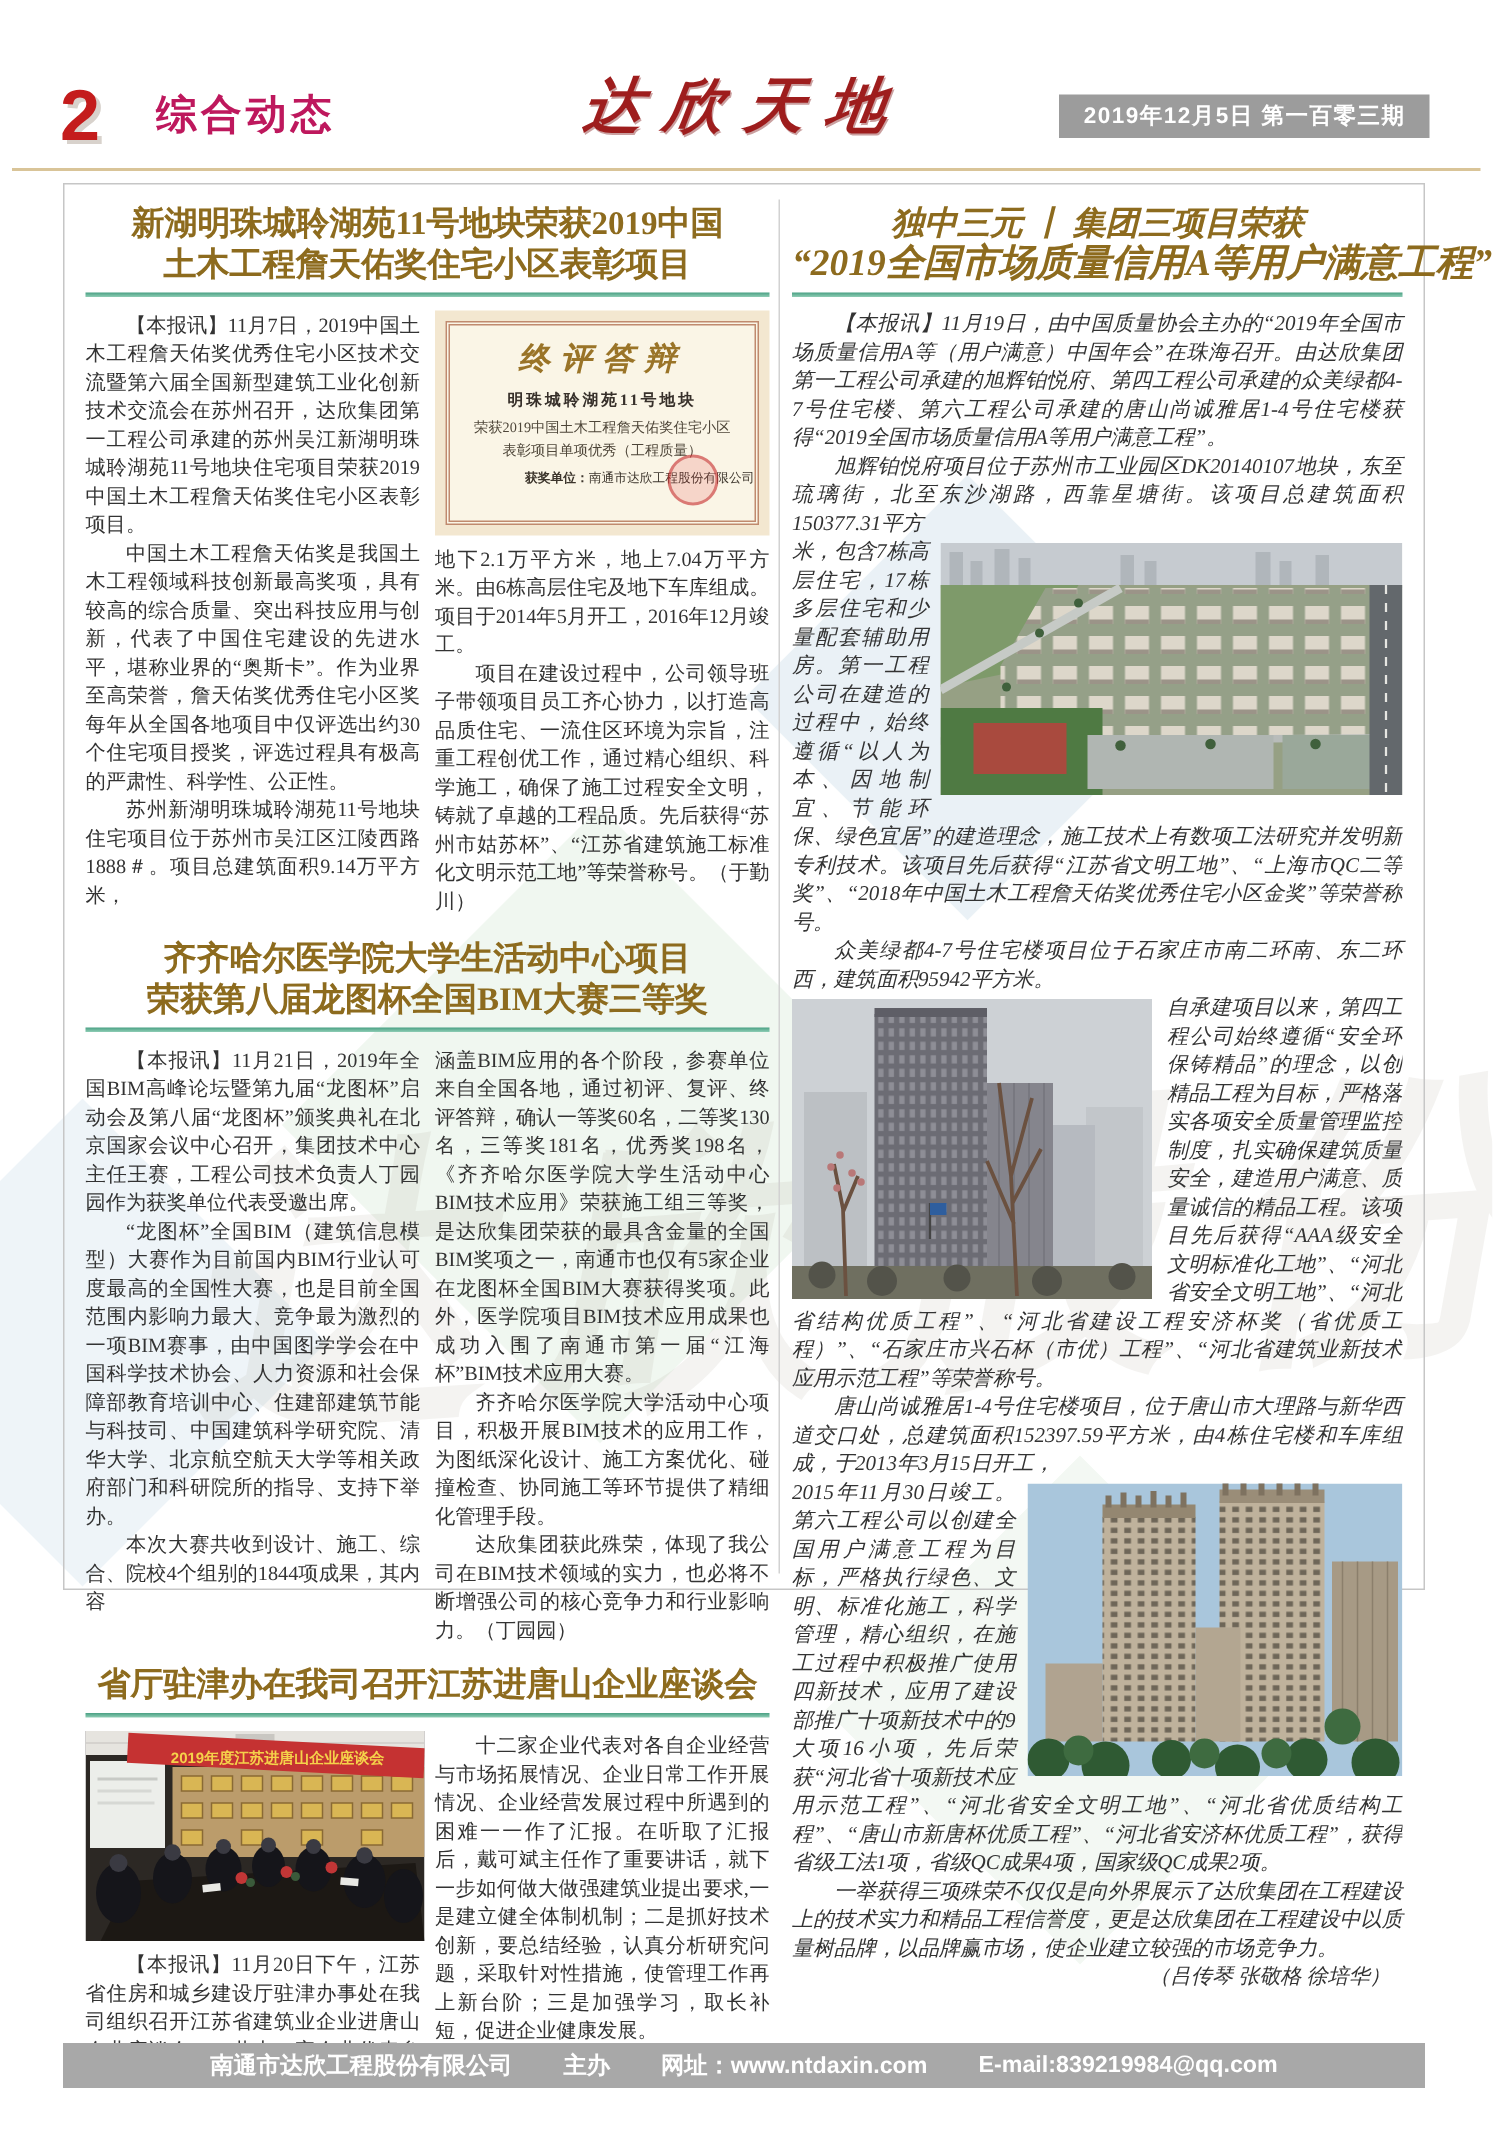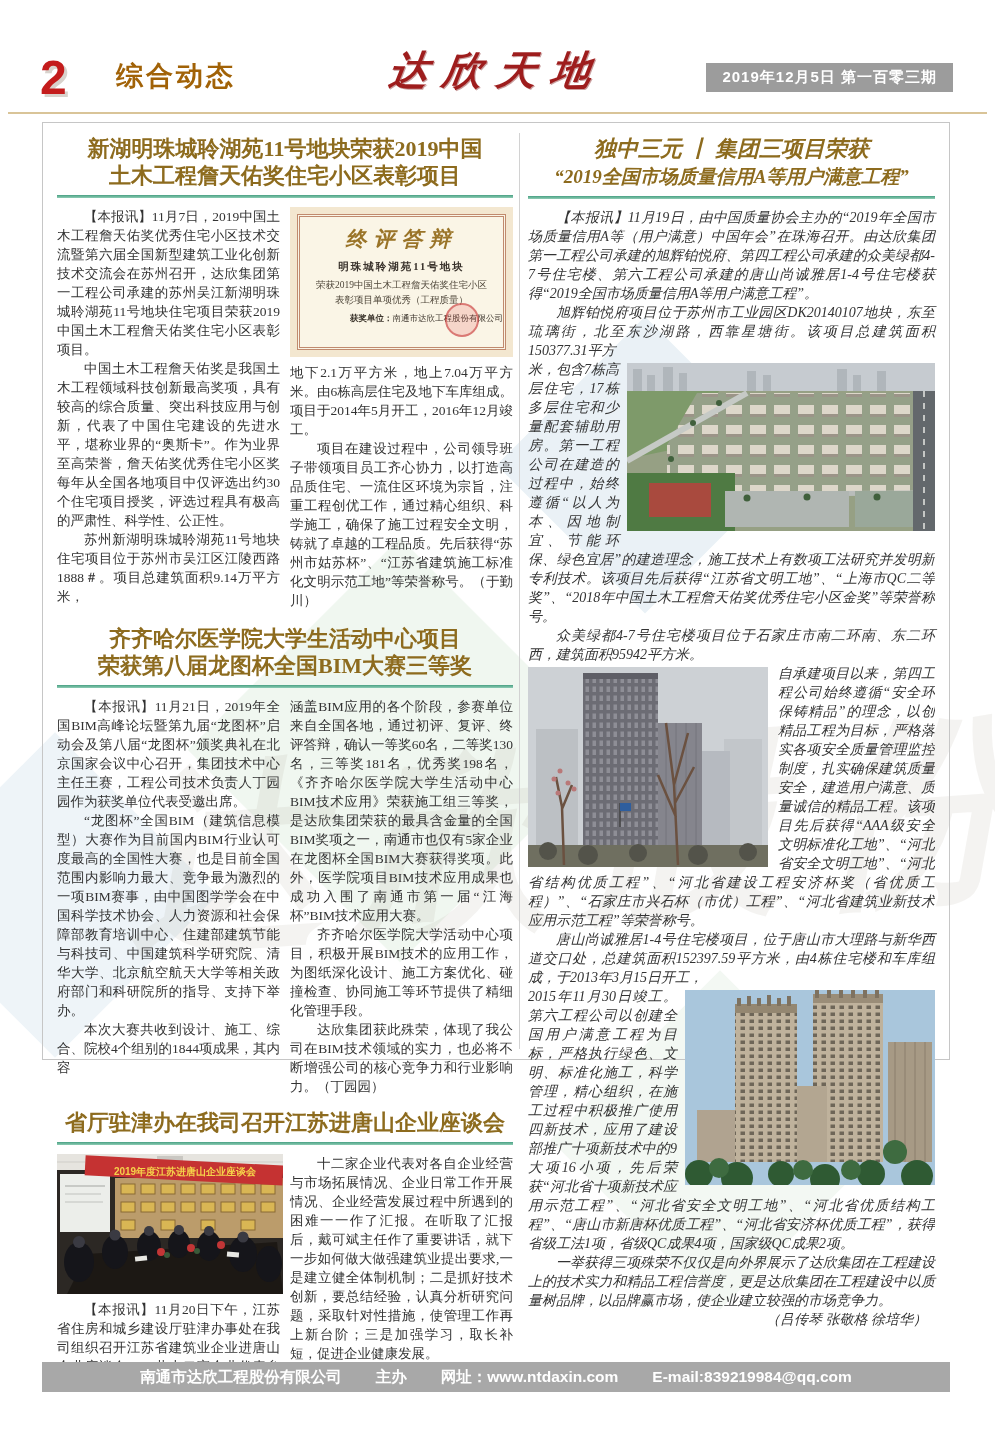--- a/index.html
+++ b/index.html
@@ -16,39 +16,39 @@
   .wm-diamond-green2{left:600px;top:1020px;width:240px;height:240px;
       background:rgba(160,200,160,0.12);transform:rotate(45deg);}
   .wm-text{left:120px;top:700px;font-size:200px;font-weight:bold;
       color:rgba(150,140,115,0.10);white-space:nowrap;letter-spacing:30px;
       font-style:italic;transform:rotate(-4deg);}
   
   .header{position:absolute;top:44px;left:40px;right:42px;height:58px;z-index:2;}
   .pagenum{position:absolute;left:0;bottom:2px;font-family:"Liberation Sans",sans-serif;
       font-size:48px;line-height:44px;font-weight:bold;color:#c41c1c;
       text-shadow:3px 3px 0 #d8d2cc;}
-  .section-name{position:absolute;left:76px;bottom:8px;font-family:"Liberation Sans",sans-serif;
-      font-size:27px;font-weight:bold;color:#a16207;letter-spacing:3px;}
+  .section-name{position:absolute;left:64px;bottom:8px;font-family:"Liberation Sans",sans-serif;
+      font-size:27px;font-weight:bold;color:#be185d;letter-spacing:3px;}
   .masthead{position:absolute;left:50%;transform:translateX(-50%) skewX(-8deg);bottom:4px;
       font-size:40px;font-weight:bold;font-style:italic;color:#9e1d1d;letter-spacing:14px;
       text-shadow:1px 1px 0 #caa0a0;}
   .issue-badge{position:absolute;right:0;bottom:10px;background:#9c9c9c;color:#fff;
       font-family:"Liberation Sans",sans-serif;font-size:15px;font-weight:bold;
       padding:5px 16px;letter-spacing:1px;}
   .header-rule{position:absolute;top:112px;left:8px;right:8px;height:2px;background:#d9c498;z-index:2;}
   
   .frame{position:absolute;top:122px;left:42px;width:908px;height:938px;z-index:1;
       border:1px solid #c6c6c6;background:rgba(255,255,255,0.0);
       display:flex;padding:10px 14px;box-sizing:border-box;}
   .col-left{width:463px;padding-right:6px;border-right:1px solid #d2d2d2;box-sizing:border-box;}
   .col-right{flex:1;padding-left:8px;min-width:0;font-style:italic;}
   
   .a-title{margin:2px 0 0;text-align:center;color:#8d6b1e;font-weight:bold;
       font-size:22px;line-height:27px;white-space:nowrap;}
-  .a-title .t2{font-size:19px;}
+  .a-title .t2{font-size:25px;}
   .title-rule{height:3px;margin:6px 0 9px;
       background:linear-gradient(#49a083,#8fcdb5);}
   
   .subcols{display:flex;gap:10px;}
   .subcol{flex:1;min-width:0;}
   .col-left p{margin:0;font-size:13.5px;line-height:19px;text-align:justify;
       text-indent:2em;color:#333;}
   .col-right p{margin:0;font-size:14px;line-height:19px;text-align:justify;
       text-indent:2em;color:#333;}
   p.no-indent{text-indent:0;}

